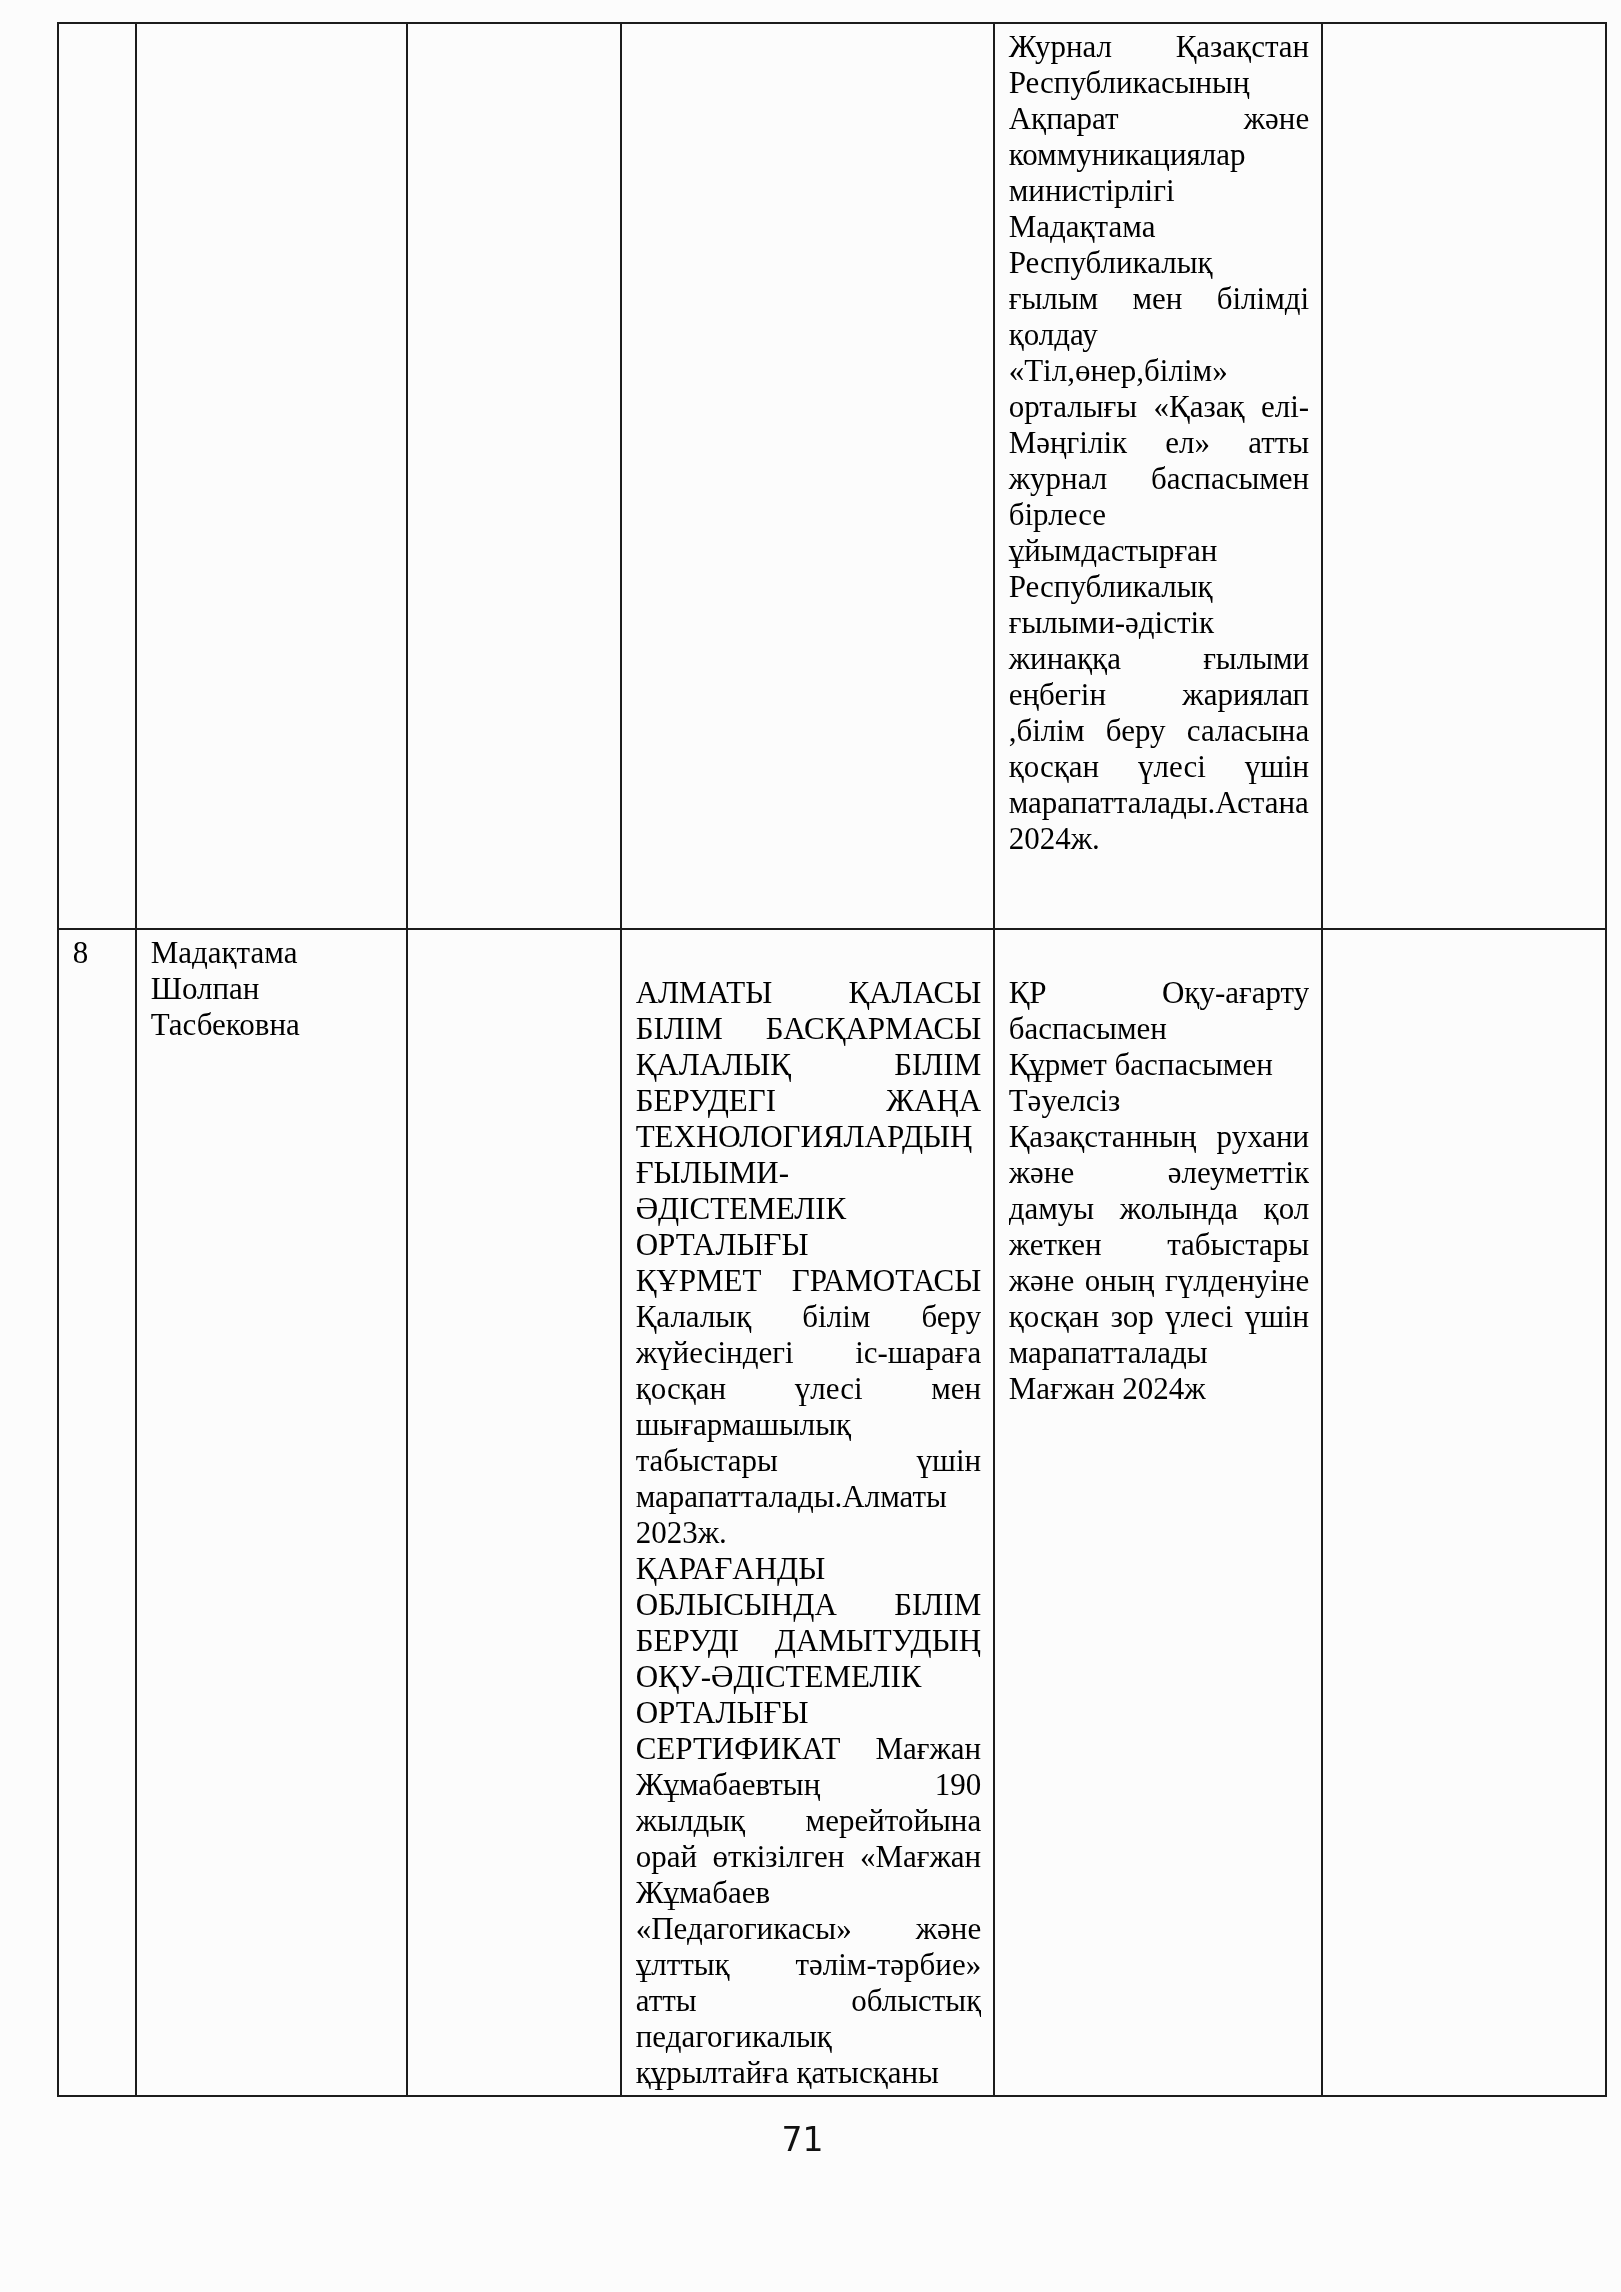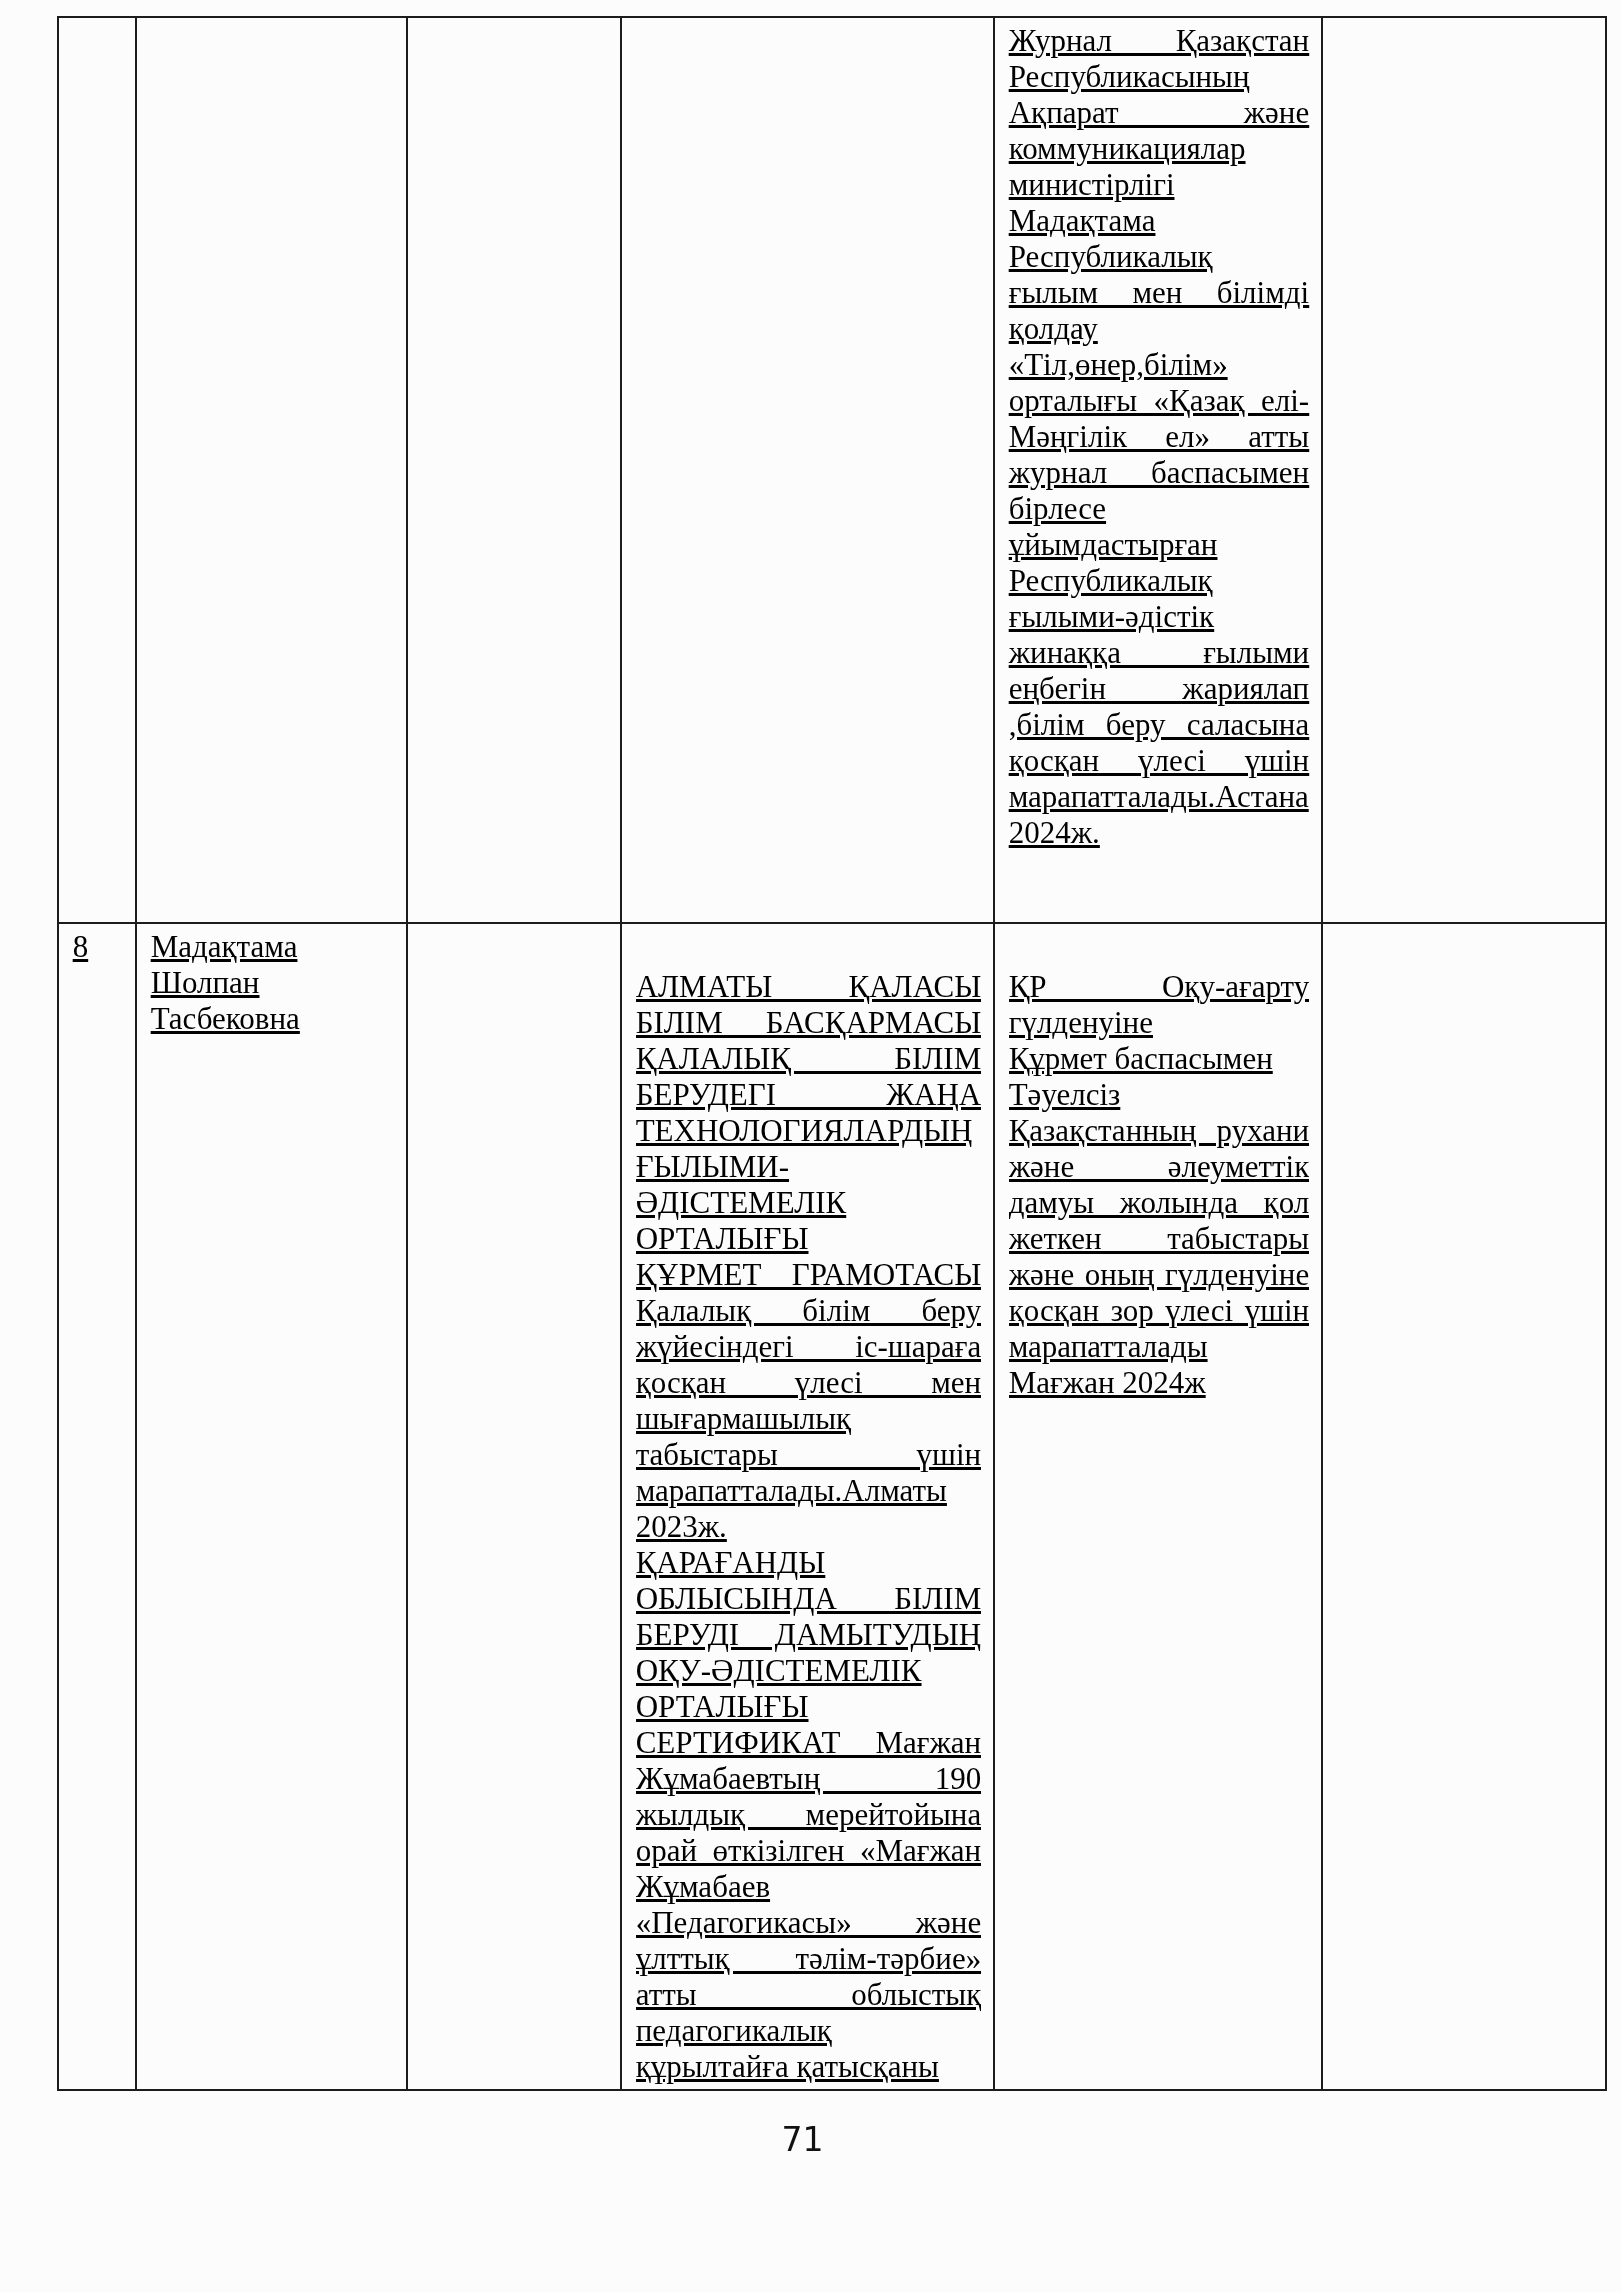--- a/index.html
+++ b/index.html
@@ -12,25 +12,24 @@
     width: 1621px;
     height: 2293px;
     background: #fcfcfc;
     font-family: "Liberation Serif", "DejaVu Serif", serif;
     color: #000000;
     overflow: hidden;
   }
   table.doc {
     position: absolute;
     left: 57px;
-    top: 16px;
+    top: 22px;
     width: 1549px;
     border-collapse: collapse;
     table-layout: fixed;
-    text-decoration: underline;
   }
   table.doc td {
     border: 2px solid #1c1c1c;
     vertical-align: top;
     padding: 4.9px 11.8px 3.9px 13.7px;
     font-size: 31px;
     line-height: 36px;
     overflow: hidden;
   }
   tr.row-cont  { height: 906px; }
@@ -96,21 +95,21 @@
         <td class="c-reg">
           <div class="clip-tall">
             <p>АЛМАТЫ ҚАЛАСЫ БІЛІМ БАСҚАРМАСЫ ҚАЛАЛЫҚ БІЛІМ БЕРУДЕГІ ЖАҢА ТЕХНОЛОГИЯЛАРДЫҢ ҒЫЛЫМИ-ӘДІСТЕМЕЛІК ОРТАЛЫҒЫ</p>
             <p>ҚҰРМЕТ ГРАМОТАСЫ Қалалық білім беру жүйесіндегі іс-шараға қосқан үлесі мен шығармашылық табыстары үшін марапатталады.Алматы 2023ж.</p>
             <p>ҚАРАҒАНДЫ ОБЛЫСЫНДА БІЛІМ БЕРУДІ ДАМЫТУДЫҢ ОҚУ-ӘДІСТЕМЕЛІК ОРТАЛЫҒЫ</p>
             <p>СЕРТИФИКАТ Мағжан Жұмабаевтың 190 жылдық мерейтойына орай өткізілген «Мағжан Жұмабаев «Педагогикасы» және ұлттық тәлім-тәрбие» атты облыстық педагогикалық құрылтайға қатысқаны</p>
           </div>
         </td>
         <td class="c-min">
           <div class="clip-tall">
-            <p>ҚР Оқу-ағарту гүлденуіне</p>
+            <p>ҚР Оқу-ағарту баспасымен</p>
             <p>Құрмет баспасымен</p>
             <p>Тәуелсіз Қазақстанның рухани және әлеуметтік дамуы жолында қол жеткен табыстары және оның гүлденуіне қосқан зор үлесі үшін марапатталады</p>
             <p>Мағжан 2024ж</p>
           </div>
         </td>
         <td class="c-note"></td>
       </tr>
     </tbody>
   </table>
 

